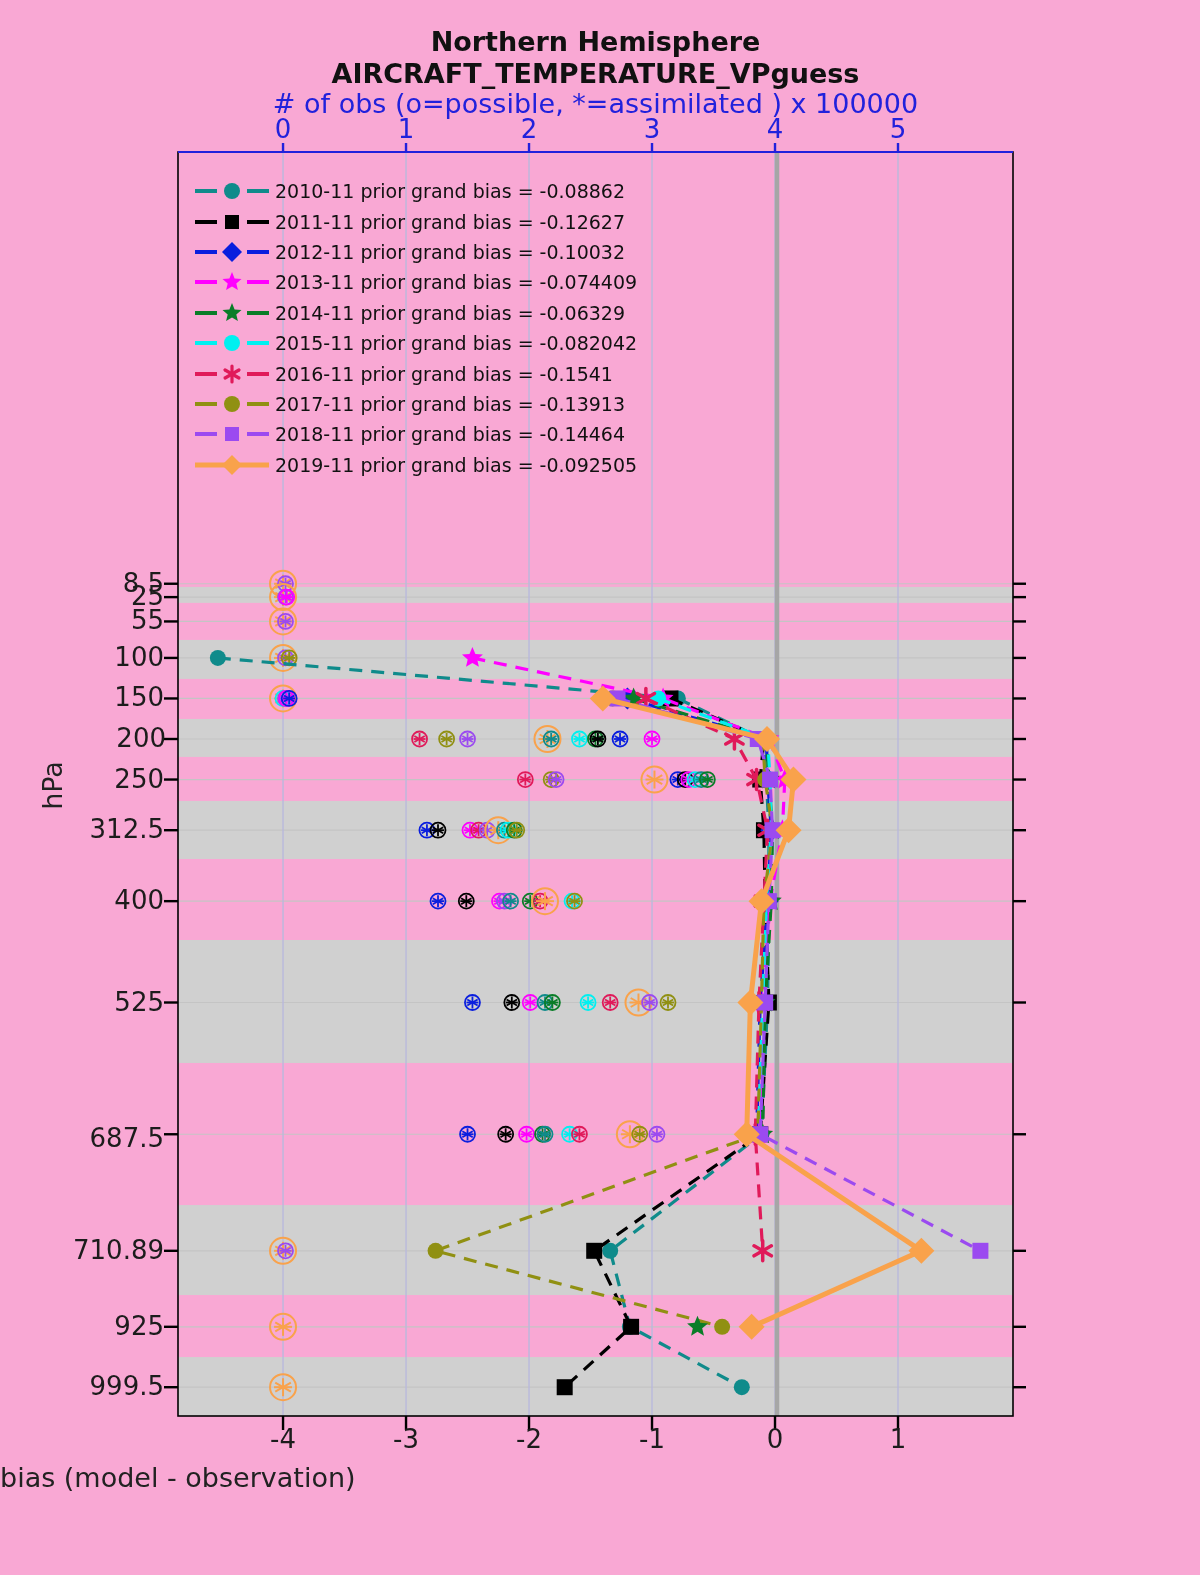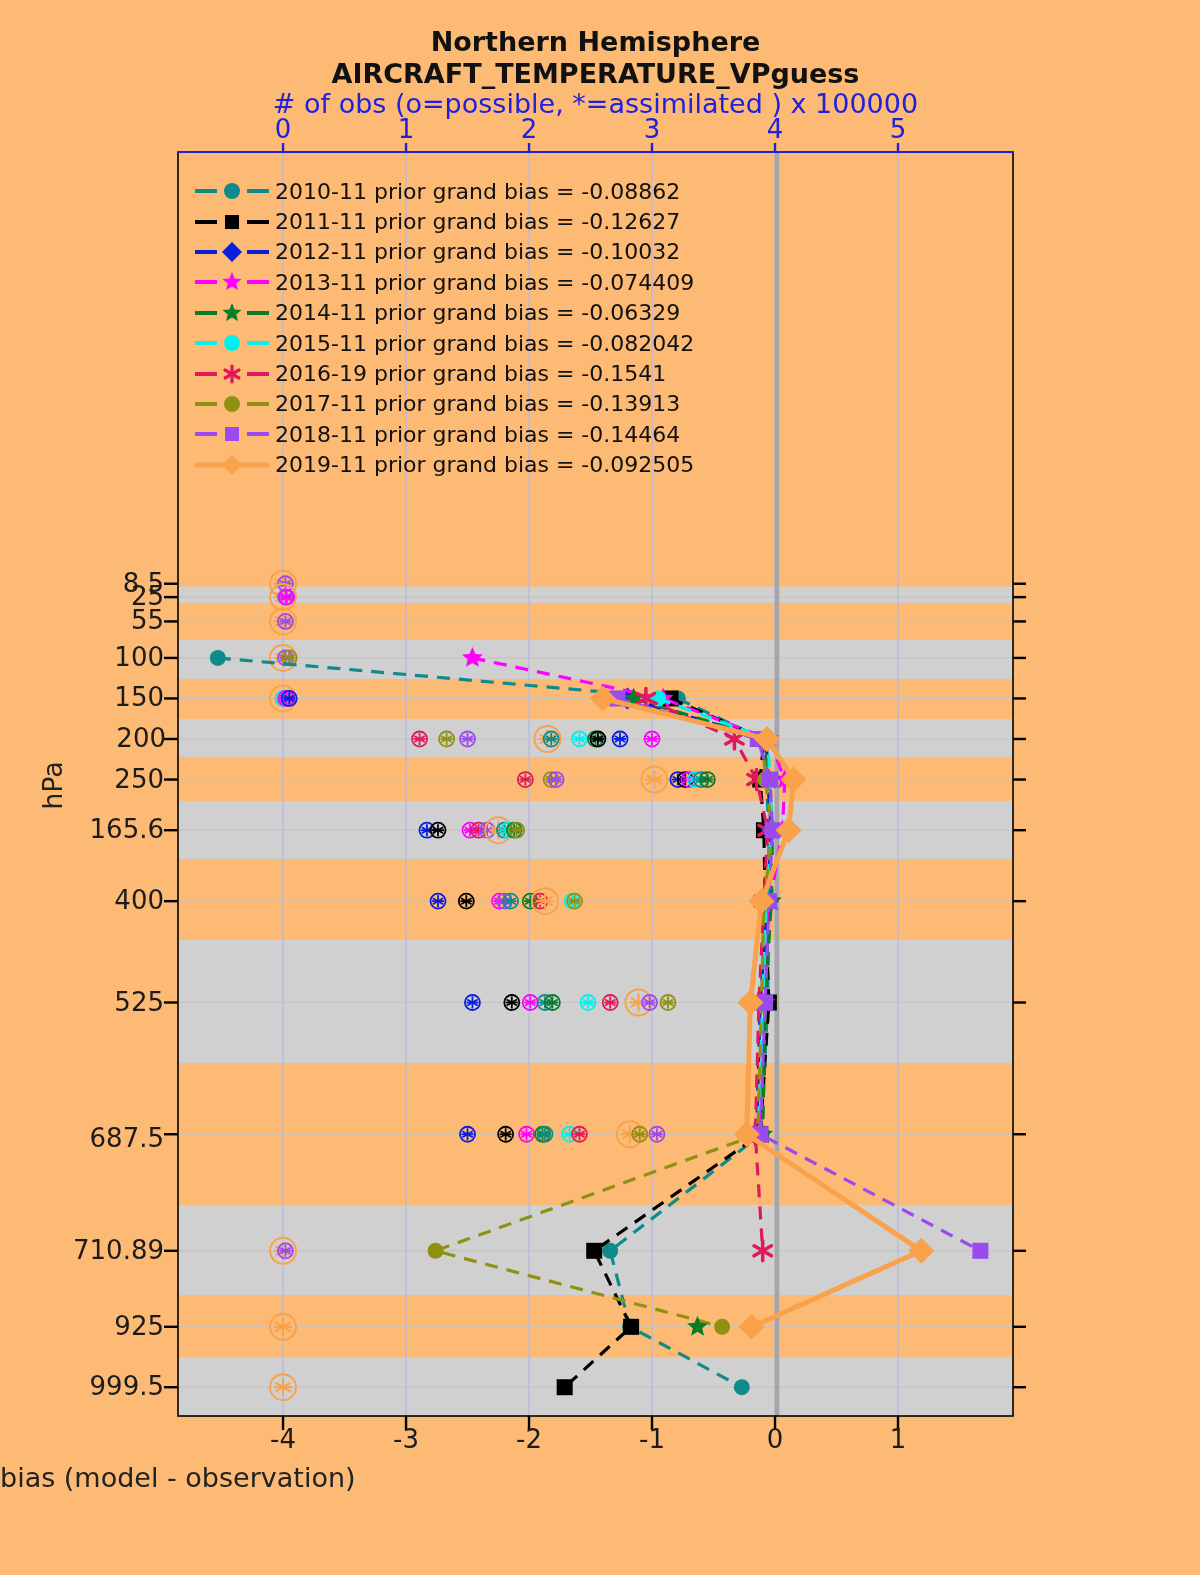--- a/index.html
+++ b/index.html
@@ -1,30 +1,30 @@
 <!DOCTYPE html>
 <html><head>
 <meta charset="utf-8">
 <style>
   html,body{margin:0;padding:0;background:#fff;}
-  #canvas{position:relative;width:1200px;height:1575px;background:#fdba74;
+  #canvas{position:relative;width:1200px;height:1575px;background:#f9a8d4;
           font-family:"DejaVu Sans",sans-serif;overflow:hidden;}
   #plot-svg{position:absolute;left:0;top:0;}
   .title-line{position:absolute;left:0;width:1191px;text-align:center;
               font-weight:bold;font-size:27px;color:#111;}
   .axis-label{position:absolute;font-size:27px;color:#222;}
   #top-axis-label{left:0;width:1191px;text-align:center;}
   #bottom-axis-label{left:0;width:1191px;text-align:left;color:#222;}
   #y-axis-label{transform:rotate(-90deg);transform-origin:center;}
   .tick-label{position:absolute;font-size:26px;color:#1c1c1c;white-space:nowrap;}
   .ytick{width:130px;text-align:right;}
   .xtick{width:80px;text-align:center;}
   #legend{position:absolute;left:193px;top:176px;}
   .lrow{display:flex;align-items:center;height:30.4px;}
-  .lrow span{font-size:22px;color:#111;margin-left:4px;white-space:nowrap;}
+  .lrow span{font-size:19px;color:#111;margin-left:4px;white-space:nowrap;}
 </style>
 </head>
 <body>
 
 <div id="canvas">
   <svg id="plot-svg" width="1200" height="1575">
       <rect x="178" y="586.9003207184091" width="835" height="15.972289929442013" fill="#d0d0d0"></rect>
       <rect x="178" y="639.9250801796022" width="835" height="38.998332264271994" fill="#d0d0d0"></rect>
       <rect x="178" y="718.9757536882616" width="835" height="37.94432328415655" fill="#d0d0d0"></rect>
       <rect x="178" y="800.9452212957023" width="835" height="58.05157152020536" fill="#d0d0d0"></rect>
@@ -837,21 +837,21 @@
       <div class="lrow">
         <svg width="78" height="28">
           <line x1="2" x2="24" y1="14" y2="14" stroke="#e01a5a" stroke-width="4"></line>
           <line x1="54" x2="76" y1="14" y2="14" stroke="#e01a5a" stroke-width="4"></line>
           <g stroke="#e01a5a" stroke-width="3.2" stroke-linecap="round">
             <line x1="39" y1="6" x2="39" y2="22"></line>
             <line x1="32.07179676972449" y1="10" x2="45.92820323027551" y2="18"></line>
             <line x1="45.92820323027551" y1="10" x2="32.07179676972449" y2="18"></line>
           </g>
         </svg>
-        <span>2016-19 prior grand bias = -0.1541</span>
+        <span>2016-11 prior grand bias = -0.1541</span>
       </div>
       <div class="lrow">
         <svg width="78" height="28">
           <line x1="2" x2="24" y1="14" y2="14" stroke="#909012" stroke-width="4"></line>
           <line x1="54" x2="76" y1="14" y2="14" stroke="#909012" stroke-width="4"></line>
           <circle cx="39" cy="14" r="8" fill="#909012"></circle>
         </svg>
         <span>2017-11 prior grand bias = -0.13913</span>
       </div>
       <div class="lrow">
@@ -871,21 +871,21 @@
       </div>
     </div>
   <div id="tick-layer">
       <div class="tick-label ytick" style="left: 34px; top: 567.738px;">8.5</div>
       <div class="tick-label ytick" style="left: 34px; top: 581.116px;">25</div>
       <div class="tick-label ytick" style="left: 34px; top: 605.439px;">55</div>
       <div class="tick-label ytick" style="left: 34px; top: 641.924px;">100</div>
       <div class="tick-label ytick" style="left: 34px; top: 682.463px;">150</div>
       <div class="tick-label ytick" style="left: 36px; top: 723.002px;">200</div>
       <div class="tick-label ytick" style="left: 34px; top: 763.541px;">250</div>
-      <div class="tick-label ytick" style="left: 34px; top: 814.214px;">165.6</div>
+      <div class="tick-label ytick" style="left: 34px; top: 814.214px;">312.5</div>
       <div class="tick-label ytick" style="left: 34px; top: 885.157px;">400</div>
       <div class="tick-label ytick" style="left: 34px; top: 986.504px;">525</div>
       <div class="tick-label ytick" style="left: 34px; top: 1123px; text-align: right;">687.5</div>
       <div class="tick-label ytick" style="left: 34px; top: 1234.8px;">710.89</div>
       <div class="tick-label ytick" style="left: 34px; top: 1310.81px;">925</div>
       <div class="tick-label ytick" style="left: 34px; top: 1371.22px;">999.5</div>
       <div class="tick-label xtick" style="left: 243.036px; top: 1424px;">-4</div>
       <div class="tick-label xtick" style="left: 366.029px; top: 1424px;">-3</div>
       <div class="tick-label xtick" style="left: 489.022px; top: 1424px;">-2</div>
       <div class="tick-label xtick" style="left: 612.015px; top: 1424px;">-1</div>

